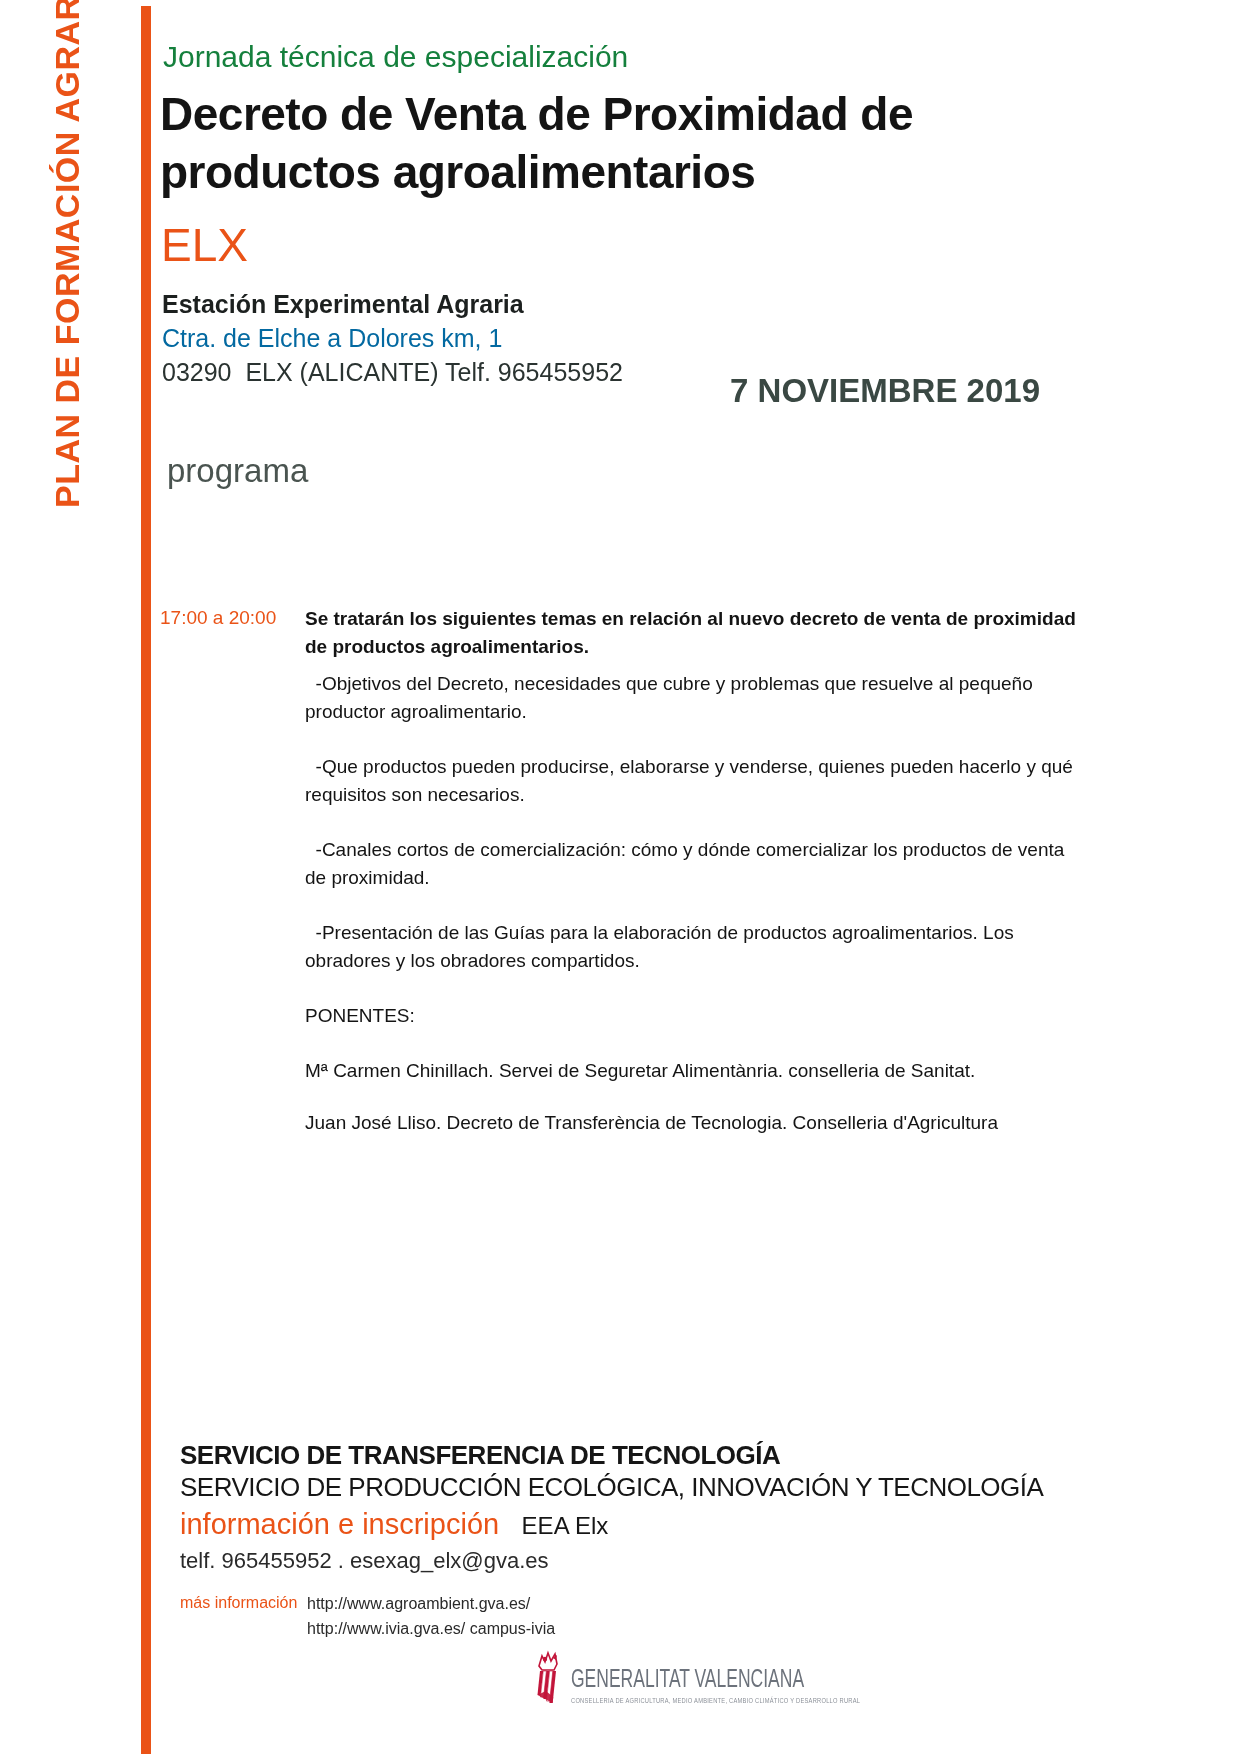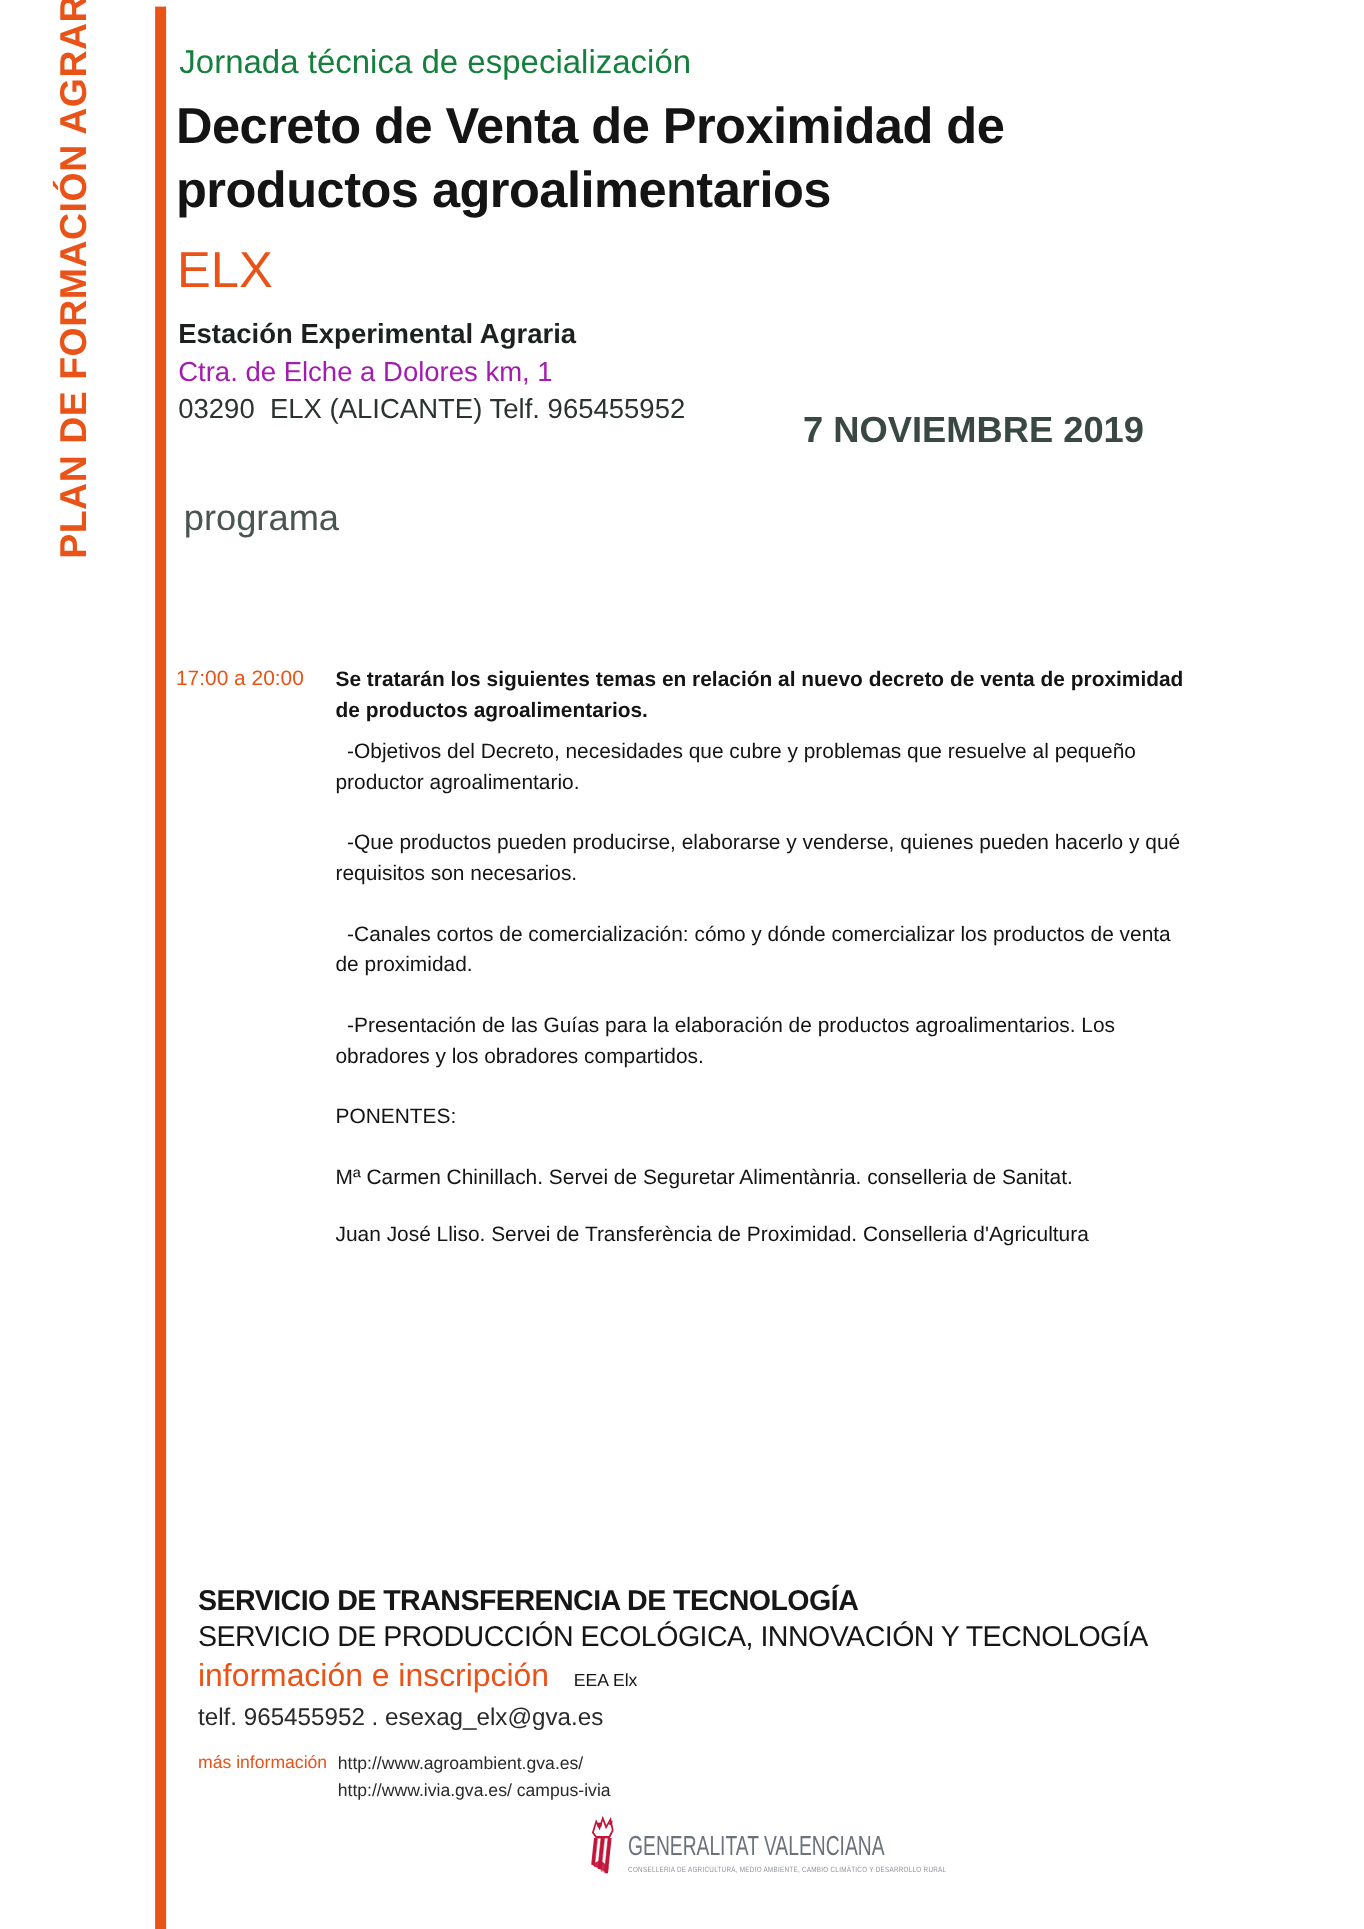--- a/index.html
+++ b/index.html
@@ -18,39 +18,39 @@
     font-size:34px;font-weight:bold;color:#ea5317;white-space:nowrap;letter-spacing:0.5px;
   }
   
   .kicker{position:absolute;left:163px;top:40px;font-size:30px;color:#15803d;}
   .doc-title{
     position:absolute;left:160px;top:86px;width:980px;
     font-size:46px;font-weight:bold;color:#141414;line-height:1.26;letter-spacing:-0.5px;
   }
   .loc-code{position:absolute;left:161px;top:218px;font-size:46px;color:#ea5317;}
   .venue-name{position:absolute;left:162px;top:290px;font-size:25px;font-weight:bold;color:#1c201f;}
-  .venue-address{position:absolute;left:162px;top:324px;font-size:25px;color:#a21caf;}
+  .venue-address{position:absolute;left:162px;top:324px;font-size:25px;color:#0369a1;}
   .venue-city{position:absolute;left:162px;top:358px;font-size:25px;color:#2a3331;white-space:pre-wrap;}
   .event-date{position:absolute;left:540px;top:372px;width:500px;text-align:right;
     font-size:33px;font-weight:bold;color:#3a4843;}
   .section-label{position:absolute;left:167px;top:452px;font-size:33px;color:#4a5450;}
   
   .program{position:absolute;left:160px;top:605px;width:925px;}
   .program-time{position:absolute;left:0;top:2px;width:140px;font-size:19px;color:#ea5317;}
   .program-body{position:absolute;left:145px;top:0;width:778px;font-size:19px;color:#141414;line-height:28px;}
   .program-body p{margin:0 0 27px 0;white-space:pre-wrap;}
   .program-body p.intro{font-weight:bold;margin-bottom:9px;}
   .program-body p.speaker-heading{margin-bottom:27px;}
   .program-body p.speaker{margin-bottom:24px;}
   
   .svc1{position:absolute;left:180px;top:1440px;font-size:26px;font-weight:bold;color:#161616;letter-spacing:-0.5px;}
   .svc2{position:absolute;left:180px;top:1472px;font-size:26px;color:#161616;letter-spacing:-0.5px;}
   .info-row{position:absolute;left:180px;top:1508px;}
   .info-label{font-size:29px;color:#ea5317;}
-  .info-value{font-size:16px;color:#161616;margin-left:18px;}
+  .info-value{font-size:24px;color:#161616;margin-left:18px;}
   .contact{position:absolute;left:180px;top:1548px;font-size:22px;color:#2a2a2a;}
   .more-label{position:absolute;left:180px;top:1594px;font-size:16px;color:#ea5317;}
   .links{position:absolute;left:307px;top:1591px;font-size:16px;color:#2a2a2a;line-height:25px;}
   .links div{cursor:pointer;}
   
   .logo{position:absolute;left:533px;top:1650px;display:flex;align-items:flex-end;}
   .logo-crest{width:30px;height:54px;flex:0 0 auto;}
   .logo-textblock{margin-left:8px;padding-top:4px;}
   .logo-name{font-size:25px;color:#6c727b;letter-spacing:0px;white-space:nowrap;
     transform:scaleX(0.70);transform-origin:left top;}
@@ -82,21 +82,21 @@
   <div class="program">
     <div class="program-time">17:00 a 20:00</div>
     <div class="program-body">
       <p class="intro">Se tratarán los siguientes temas en relación al nuevo decreto de venta de proximidad de productos agroalimentarios.</p>
       <p>  -Objetivos del Decreto, necesidades que cubre y problemas que resuelve al pequeño productor agroalimentario.</p>
       <p>  -Que productos pueden producirse, elaborarse y venderse, quienes pueden hacerlo y qué requisitos son necesarios.</p>
       <p>  -Canales cortos de comercialización: cómo y dónde comercializar los productos de venta de proximidad.</p>
       <p>  -Presentación de las Guías para la elaboración de productos agroalimentarios. Los obradores y los obradores compartidos.</p>
       <p class="speaker-heading">PONENTES:</p>
       <p class="speaker">Mª Carmen Chinillach. Servei de Seguretar Alimentànria. conselleria de Sanitat.</p>
-      <p class="speaker">Juan José Lliso. Servei de Transferència de Proximidad. Conselleria d'Agricultura</p>
+      <p class="speaker">Juan José Lliso. Decreto de Transferència de Tecnologia. Conselleria d'Agricultura</p>
     </div>
   </div>
 
   <div class="svc1">SERVICIO DE TRANSFERENCIA DE TECNOLOGÍA</div>
   <div class="svc2">SERVICIO DE PRODUCCIÓN ECOLÓGICA, INNOVACIÓN Y TECNOLOGÍA</div>
 
   <div class="info-row">
     <span class="info-label">información e inscripción</span>
     <span class="info-value">EEA Elx</span>
   </div>

